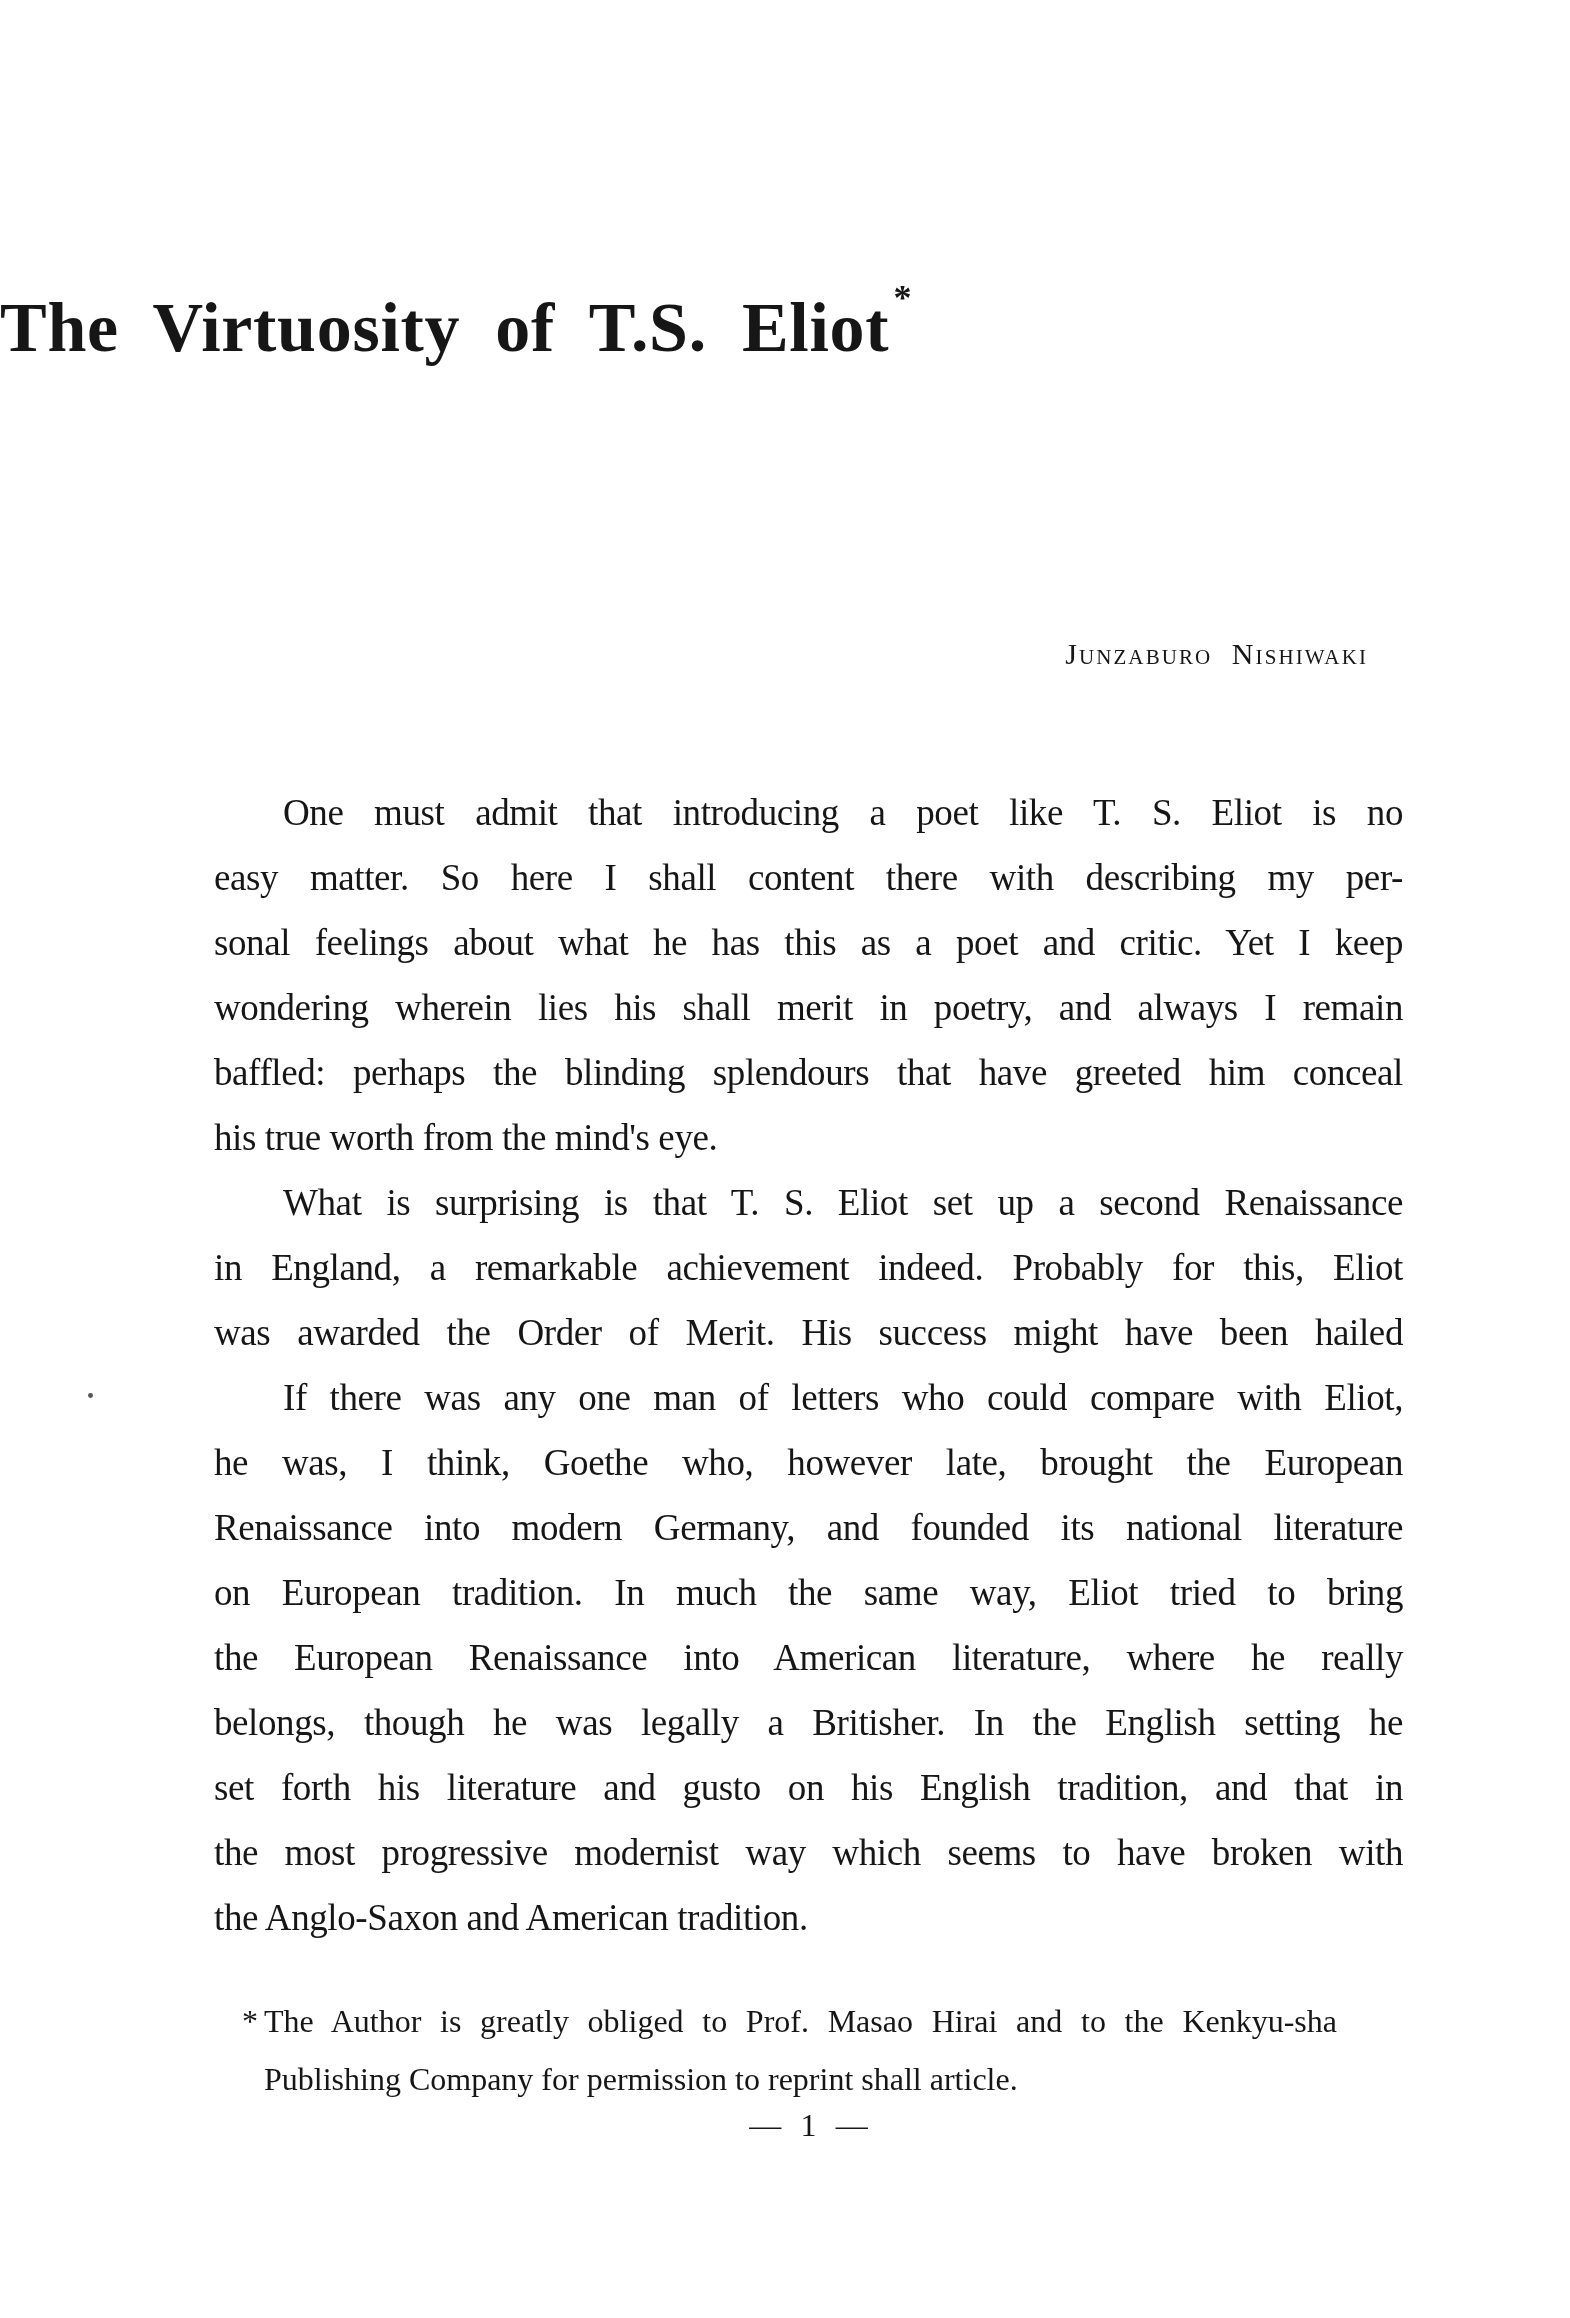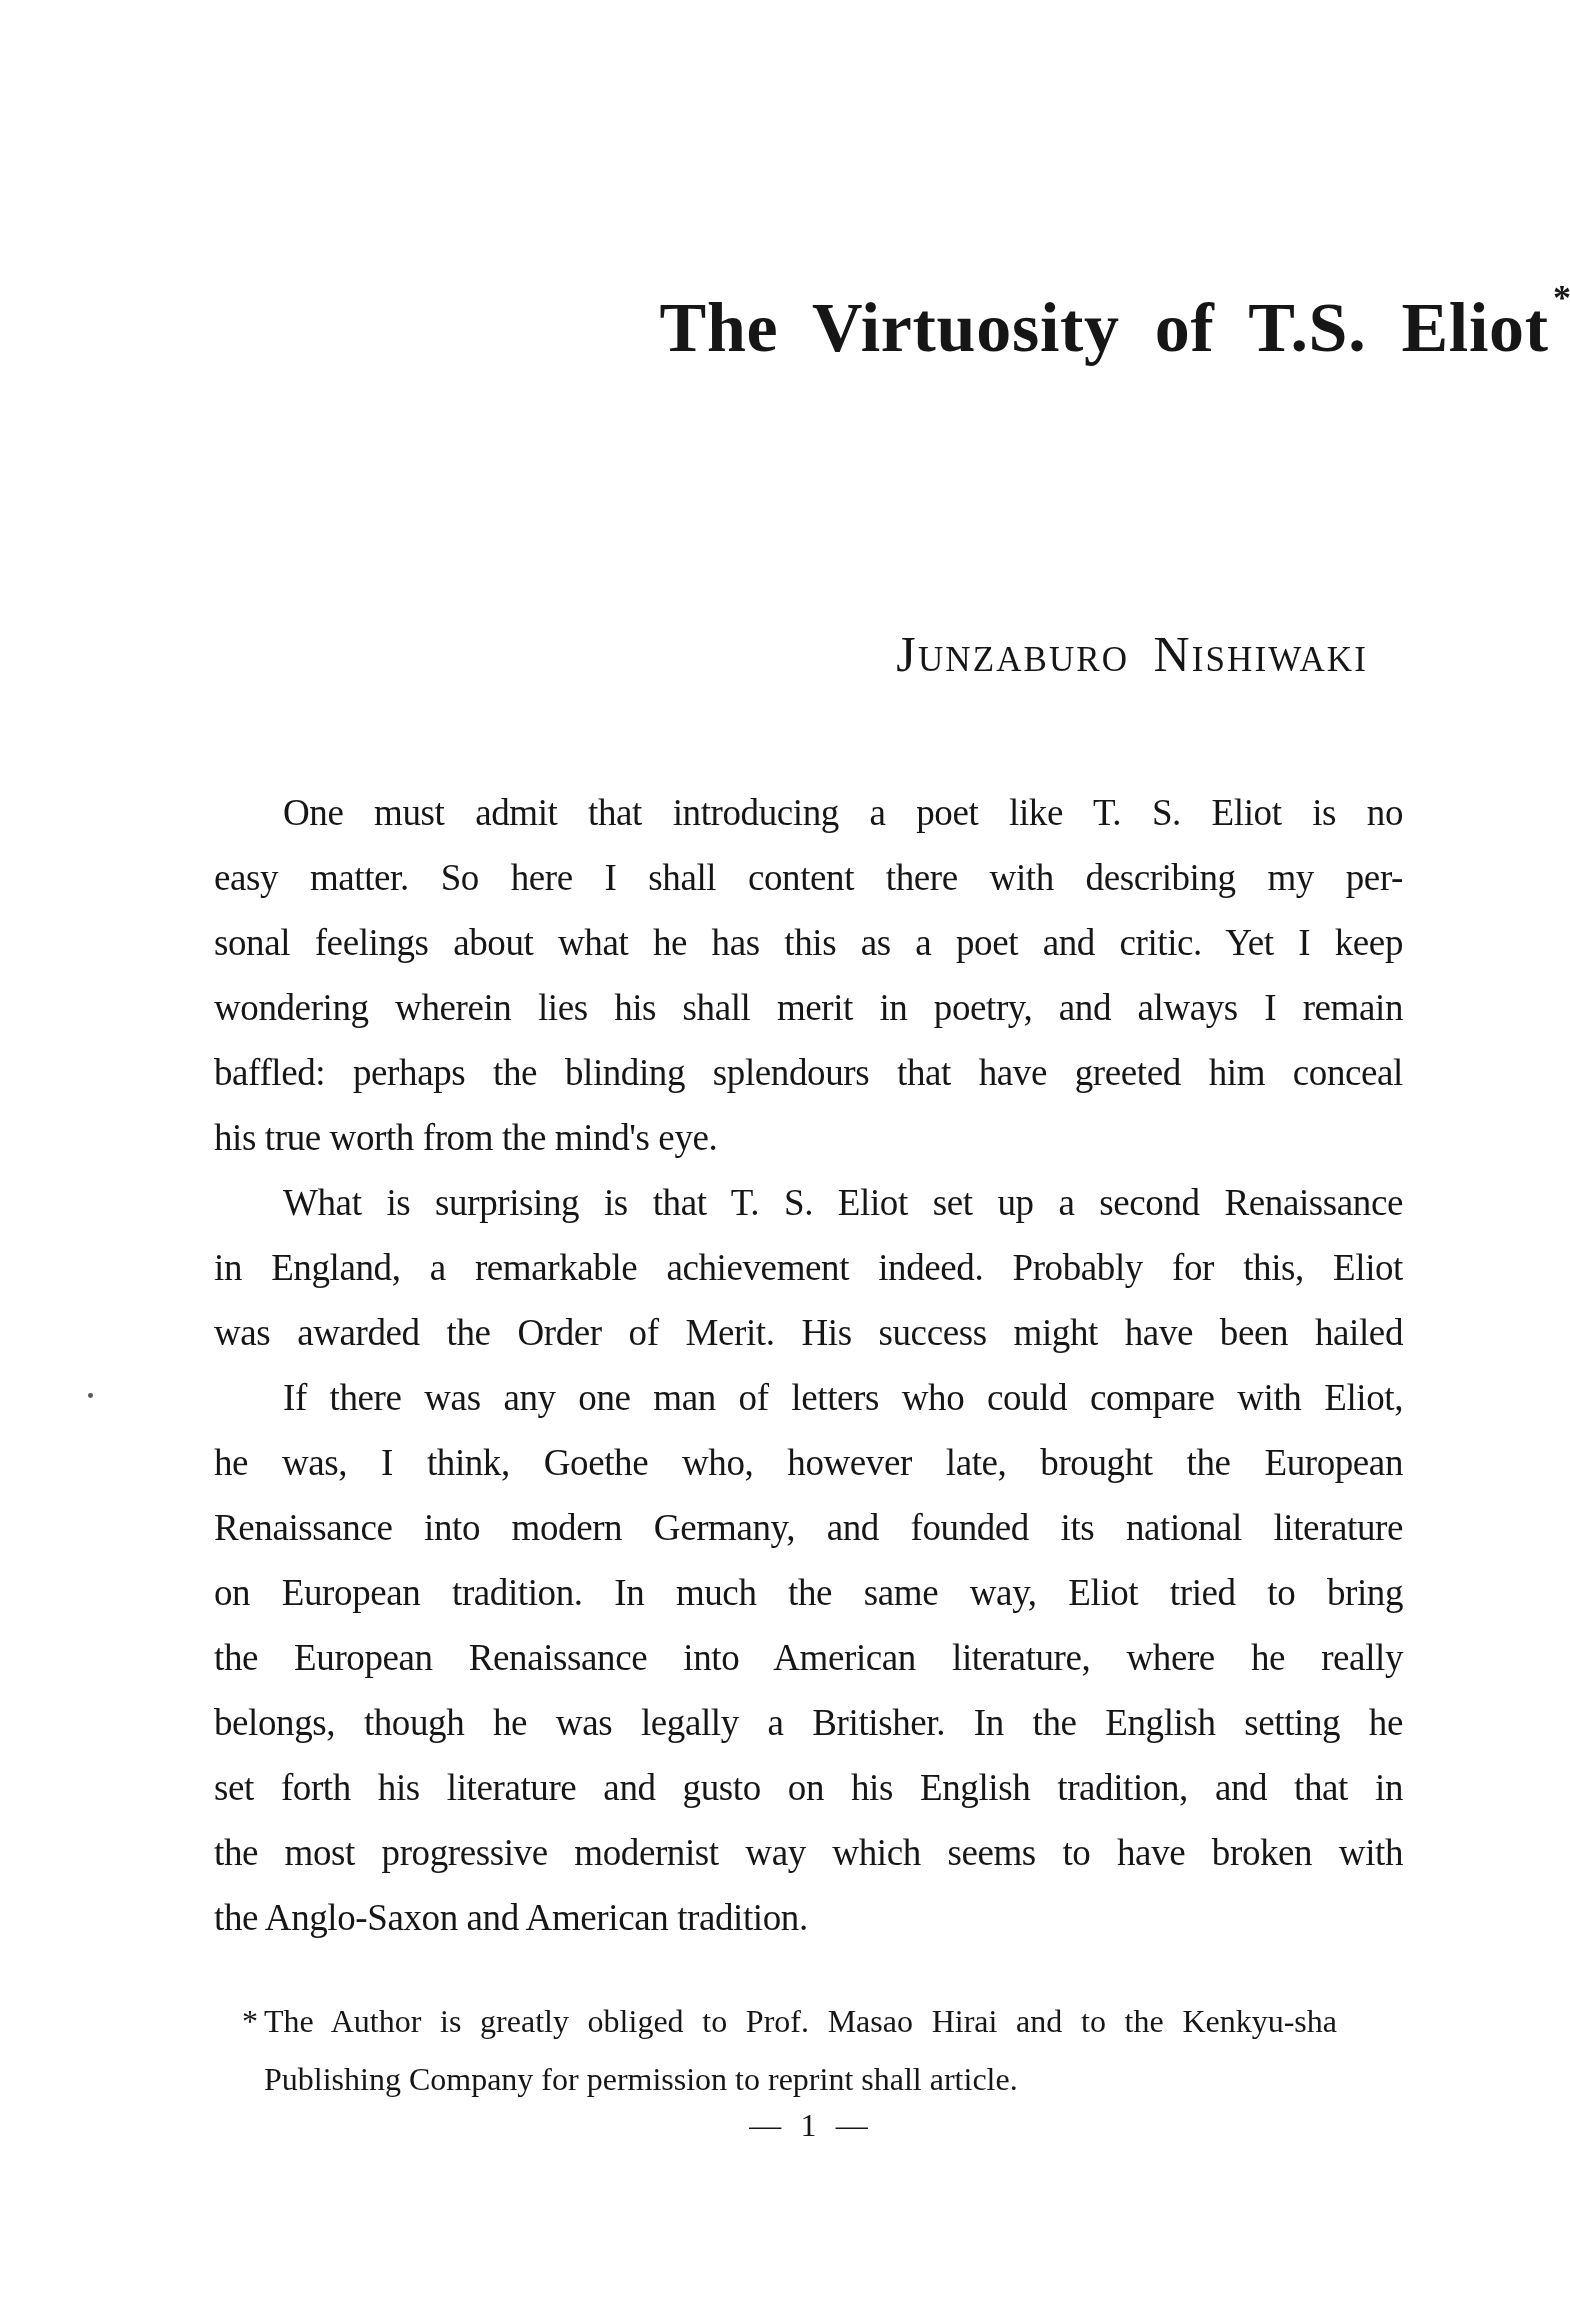--- a/index.html
+++ b/index.html
@@ -15,41 +15,41 @@
     font-family: "Liberation Serif", "DejaVu Serif", serif;
     overflow: hidden;
   }
 
   
   .title {
     position: absolute;
     top: 210px;
     left: 0;
     width: 1571px;
-    text-align: right;
+    text-align: left;
     font-size: 70px;
     line-height: 83px;
     letter-spacing: 0.7px;
     word-spacing: 0.24em;
     white-space: nowrap;
   }
   .title-star {
     display: inline-block;
     font-size: 36px;
     vertical-align: 41px;
     margin-left: 4.2px;
     letter-spacing: 0;
   }
 
   
   .author {
     position: absolute;
     top: 626px;
     right: 203px;
-    font-size: 50px;
+    font-size: 30px;
     line-height: 56px;
     font-variant: small-caps;
     letter-spacing: 2.1px;
     word-spacing: 9.8px;
     white-space: nowrap;
   }
 
   
   .article {
     position: absolute;

